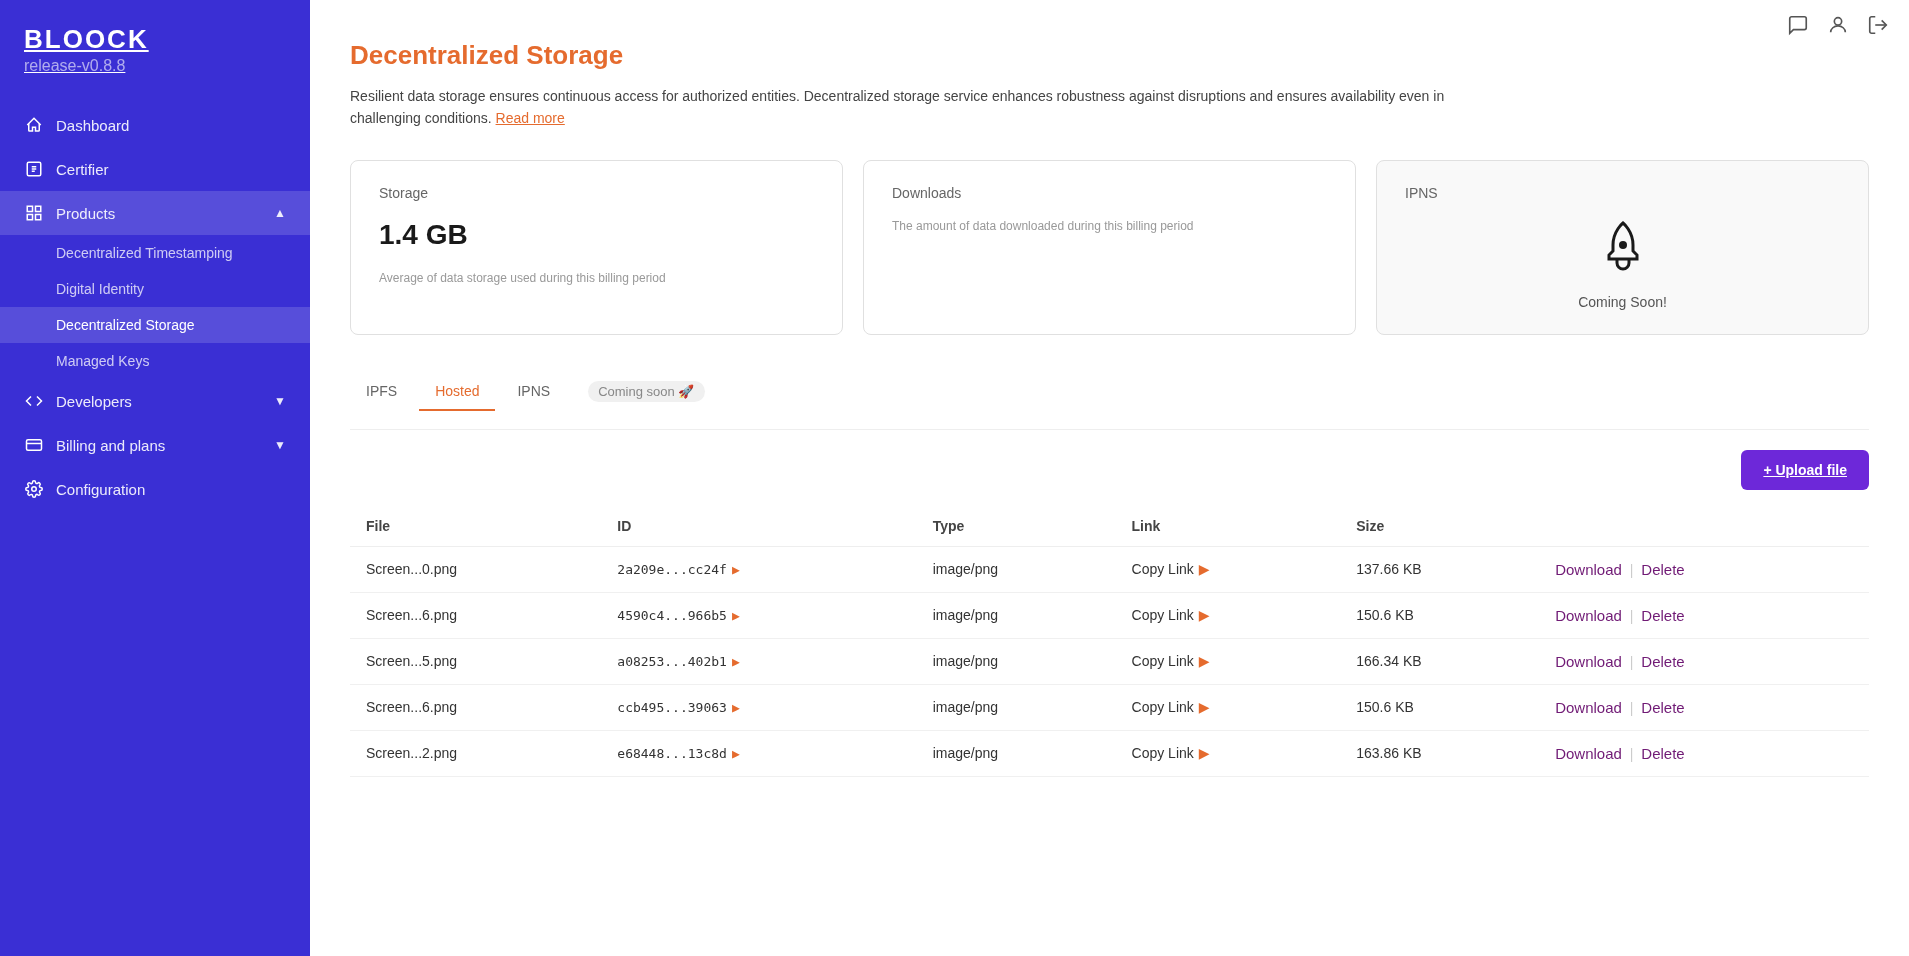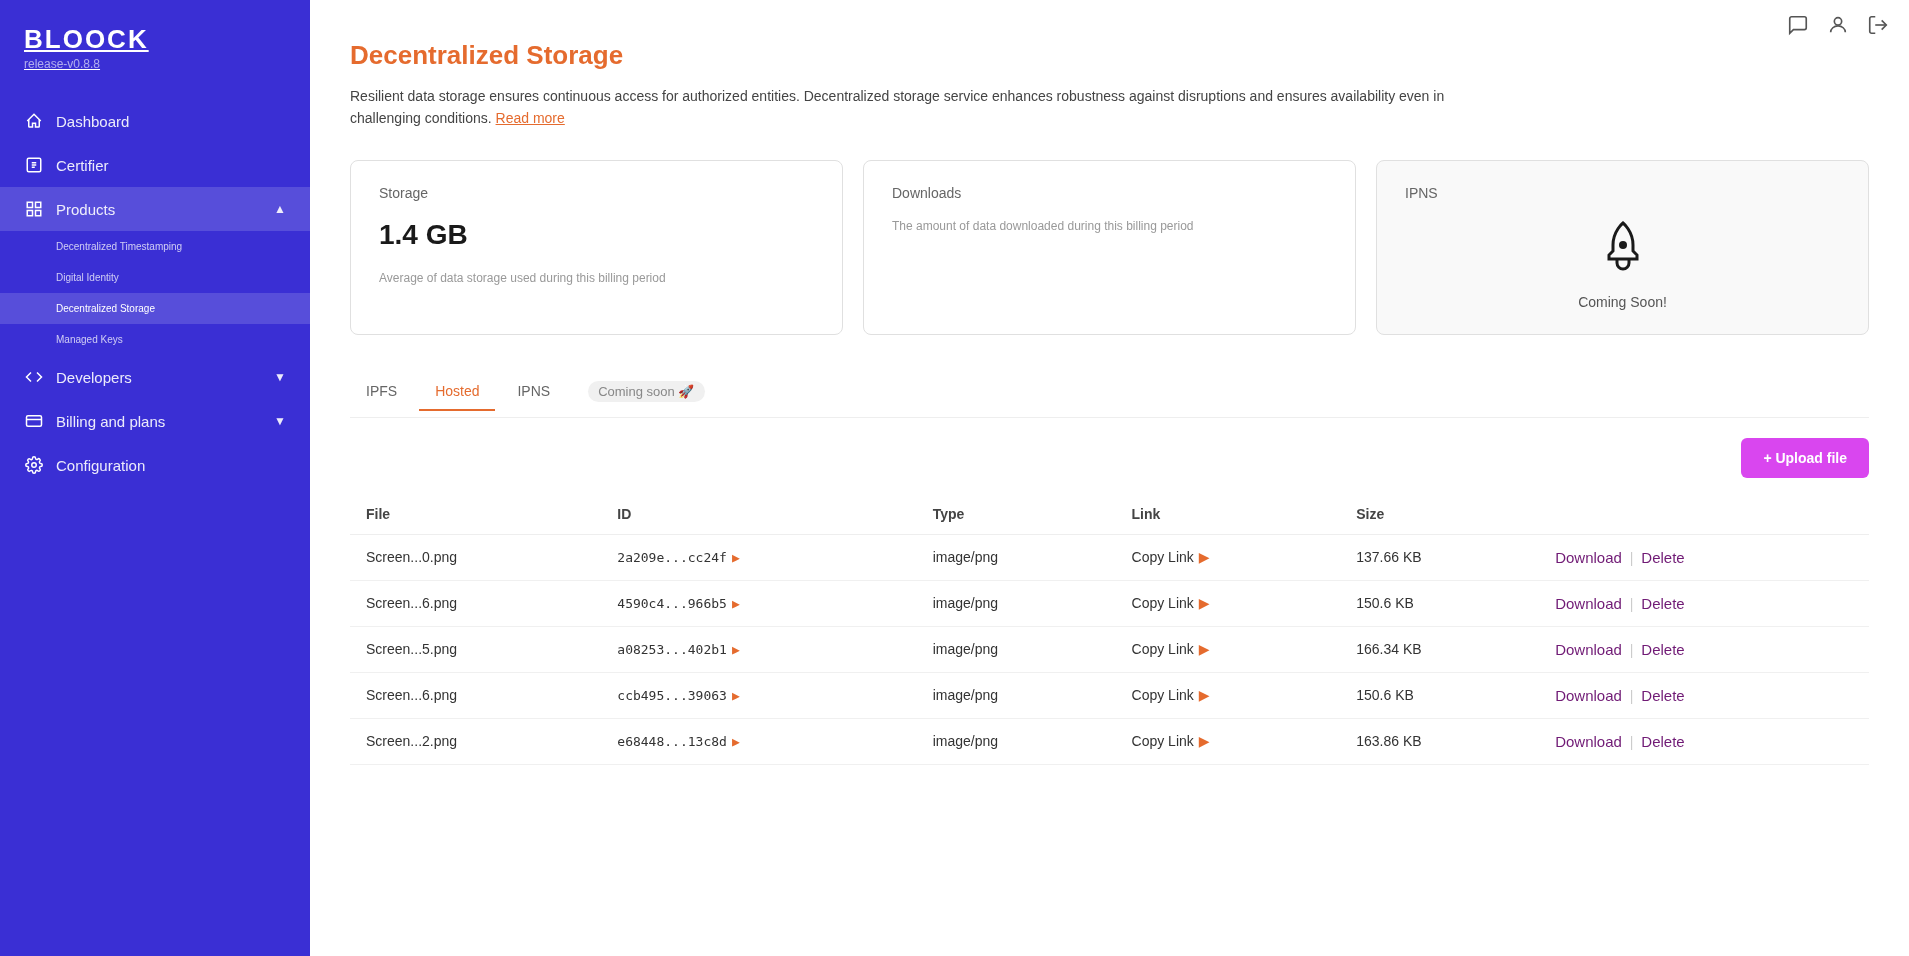--- a/index.html
+++ b/index.html
@@ -20,21 +20,21 @@
       padding: 24px 24px 8px 24px;
       text-decoration: underline;
     }
     .sidebar-logo-text {
       font-size: 26px;
       font-weight: 800;
       letter-spacing: 2px;
       color: white;
     }
     .sidebar-version {
-      font-size: 12px;
+      font-size: 16px;
       color: rgba(255,255,255,0.6);
       margin-top: 2px;
     }
     .sidebar-nav {
       margin-top: 20px;
       flex: 1;
     }
     .nav-item {
       display: flex;
       align-items: center;
@@ -47,21 +47,21 @@
     }
     .nav-item.active { background: rgba(255,255,255,0.15); }
     .nav-item-icon { width: 20px; height: 20px; display: flex; align-items: center; justify-content: center; }
     .nav-chevron { margin-left: auto; font-size: 12px; }
     .nav-sub {
       display: flex;
       flex-direction: column;
     }
     .nav-sub-item {
       padding: 10px 24px 10px 56px;
-      font-size: 10px;
+      font-size: 14px;
       color: rgba(255,255,255,0.75);
       cursor: pointer;
     }
     .nav-sub-item.active {
       background: rgba(255,255,255,0.15);
       color: white;
       font-weight: 500;
     }
     .sidebar-footer {
       padding: 16px 24px;
@@ -164,21 +164,21 @@
       color: #555;
     }
 
     
     .tabs-row {
       display: flex;
       align-items: center;
       gap: 6px;
       margin-bottom: 20px;
       border-bottom: 1px solid #eee;
-      padding-bottom: 4px;
+      padding-bottom: 16px;
     }
     .tab {
       padding: 10px 16px;
       font-size: 14px;
       cursor: pointer;
       color: #666;
       border-bottom: 2px solid transparent;
       margin-bottom: -1px;
     }
     .tab.active {
@@ -196,31 +196,32 @@
       gap: 4px;
     }
 
     
     .upload-row {
       display: flex;
       justify-content: flex-end;
       margin-bottom: 16px;
     }
     .upload-btn {
-      background: #d946ef;
+      background: #6d28d9;
       color: white;
       border: none;
       border-radius: 6px;
       padding: 12px 22px;
       font-size: 14px;
       font-weight: 600;
       cursor: pointer;
       display: flex;
       align-items: center;
       gap: 8px;
+      text-decoration: underline;
     }
 
     
     .file-table {
       width: 100%;
       border-collapse: collapse;
       font-size: 14px;
     }
     .file-table th {
       text-align: left;

